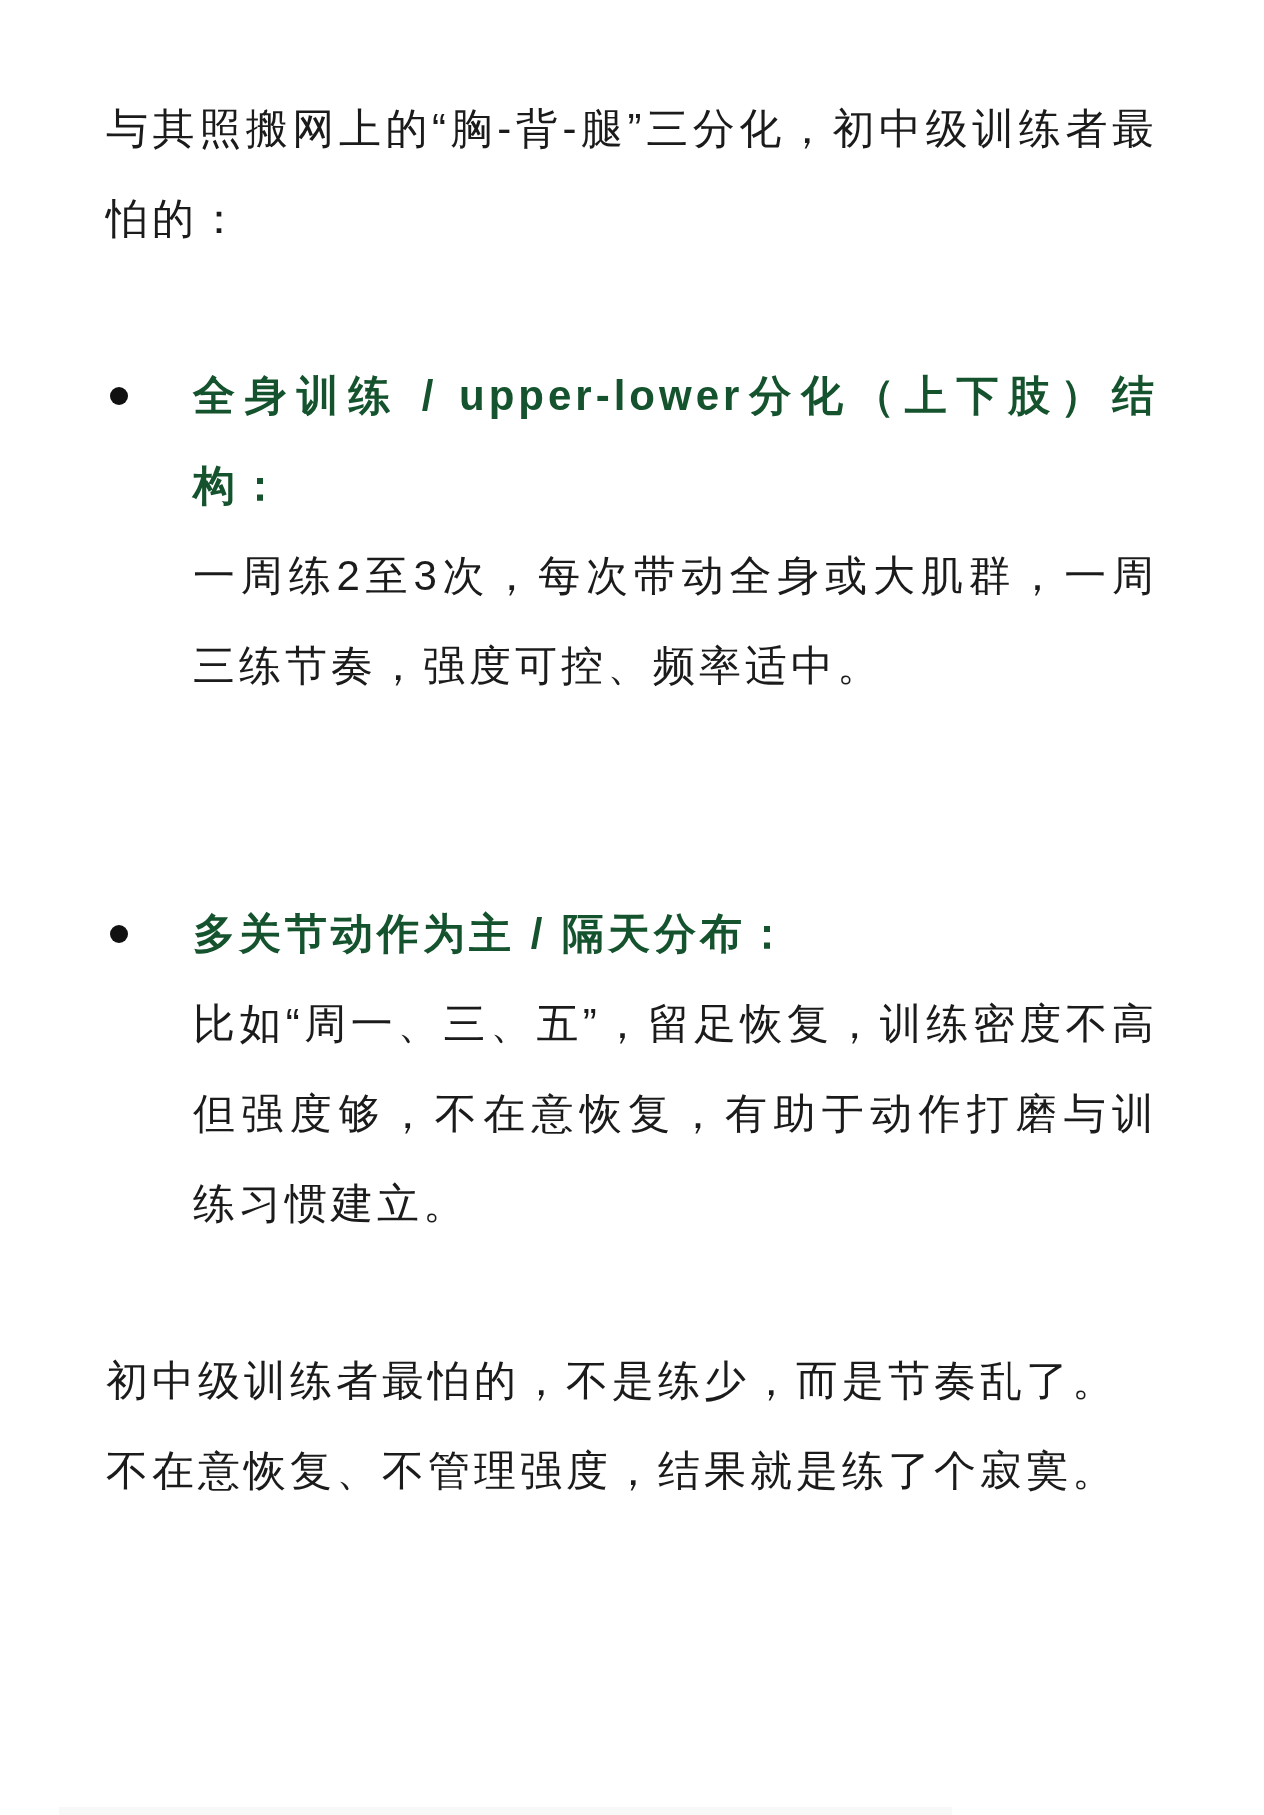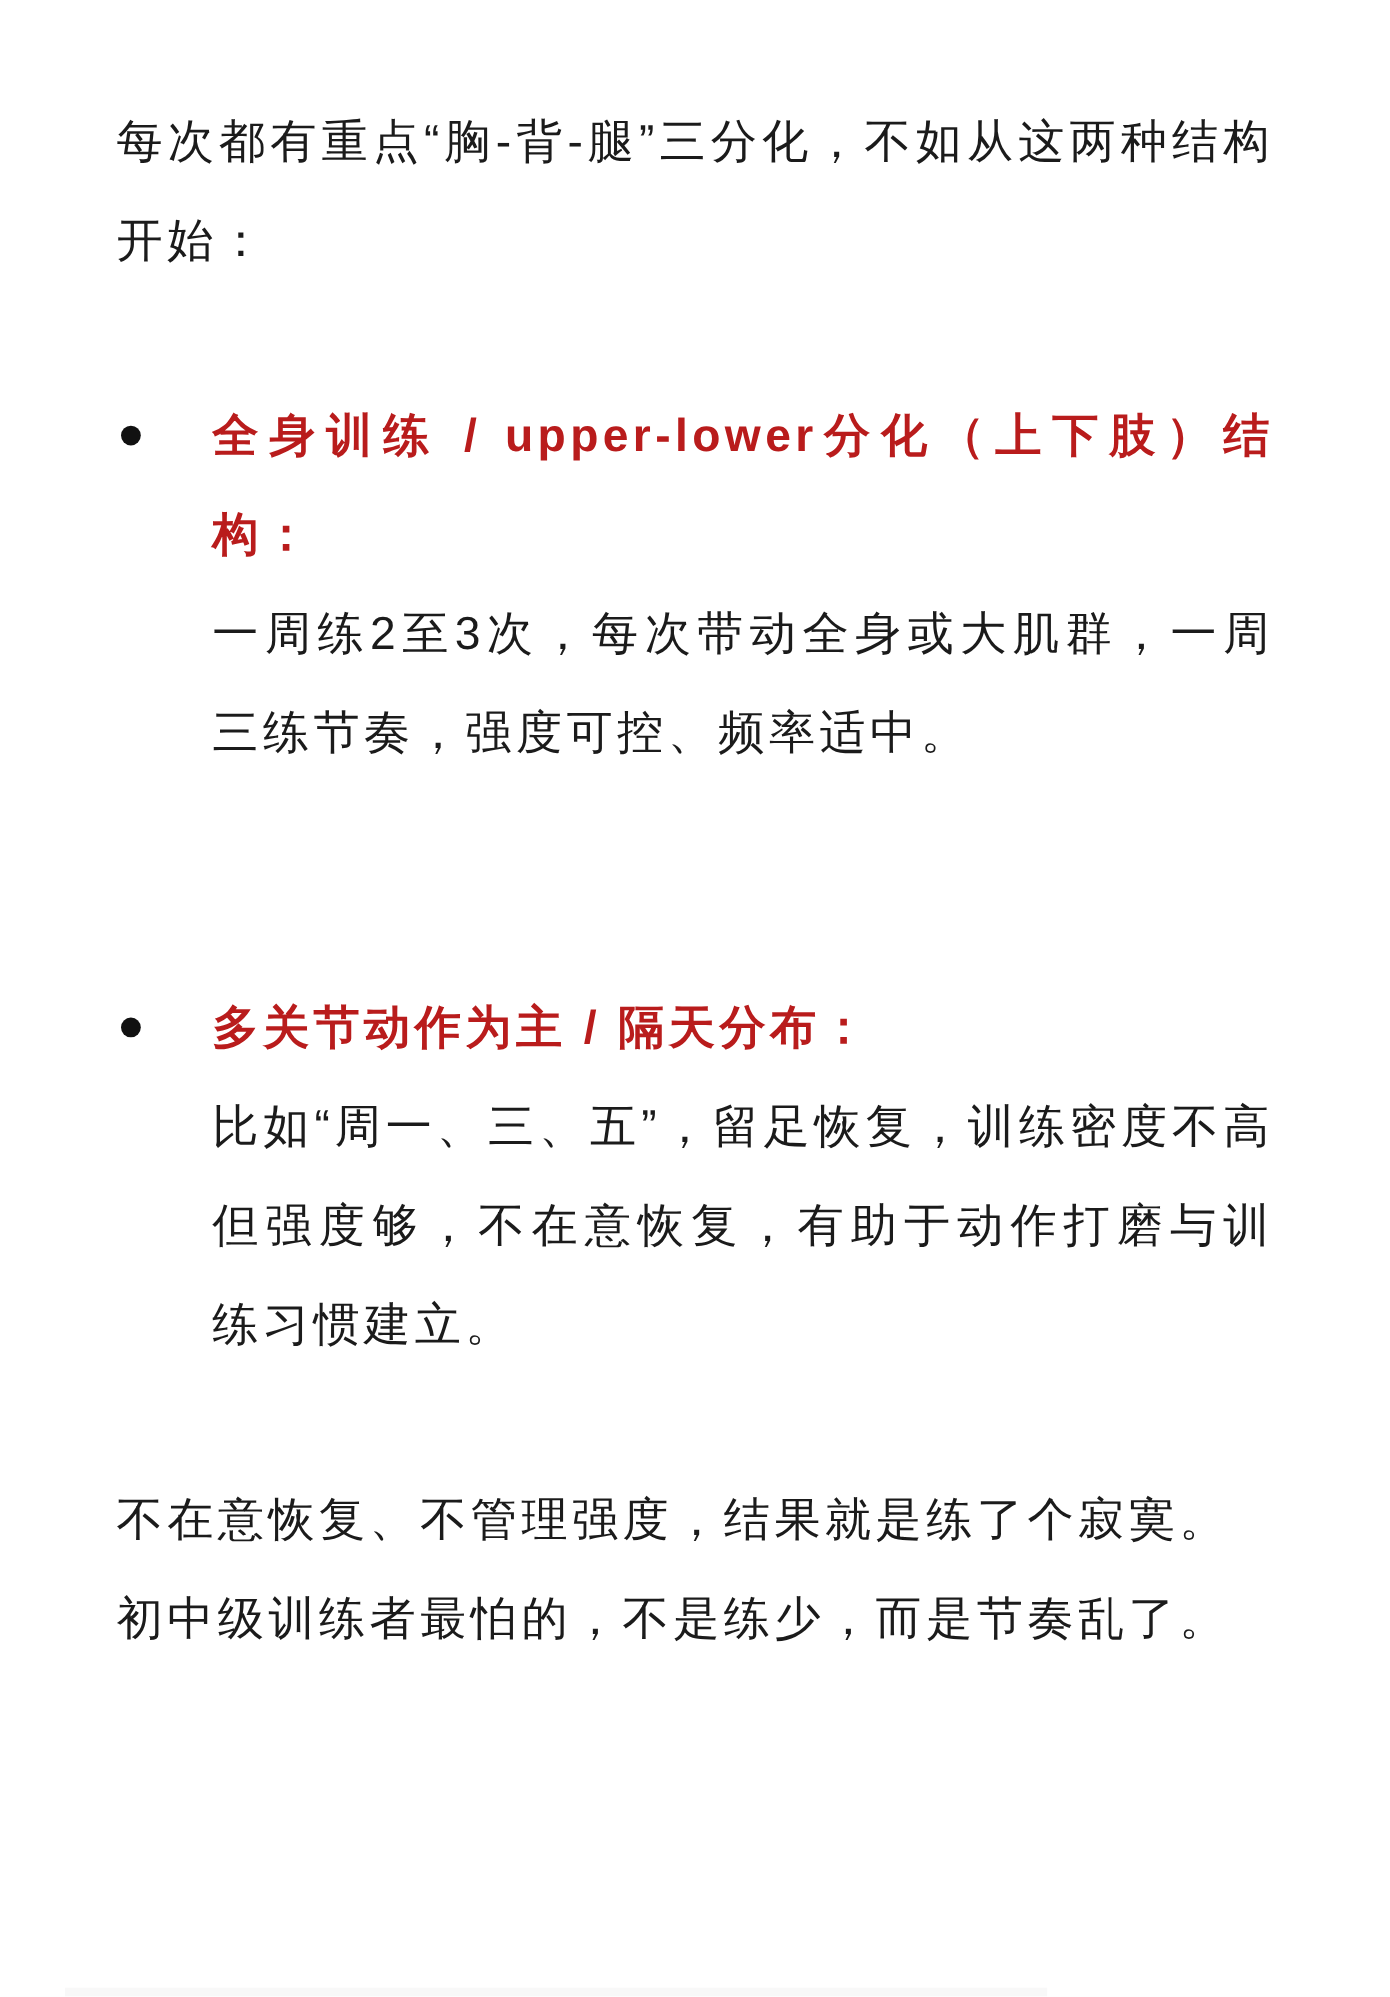--- a/index.html
+++ b/index.html
@@ -46,21 +46,21 @@
     width: 18px;
     height: 18px;
     border-radius: 50%;
     background: #111111;
   }
   .bullet-heading {
     margin: 0;
     font-size: 42px;
     line-height: 90px;
     font-weight: 700;
-    color: #b91c1c;
+    color: #14532d;
   }
   .bullet-body {
     margin: 0;
   }
   .closing {
     margin: 0;
   }
   .partial-strip {
     position: absolute;
     left: 59px;
@@ -68,37 +68,37 @@
     width: 893px;
     height: 8px;
     background: #f8f8f8;
   }
 </style>
 </head>
 <body>
 
 <article class="article">
 
-  <p class="intro">每次都有重点“胸-背-腿”三分化，不如从这两种结构开始：</p>
+  <p class="intro">与其照搬网上的“胸-背-腿”三分化，初中级训练者最怕的：</p>
 
   <ul class="bullet-list">
 
     <li class="bullet-item">
       <span class="bullet-dot"></span>
       <h3 class="bullet-heading">全身训练 / upper-lower分化（上下肢）结构：</h3>
       <p class="bullet-body">一周练2至3次，每次带动全身或大肌群，一周三练节奏，强度可控、频率适中。</p>
     </li>
 
     <li class="bullet-item">
       <span class="bullet-dot"></span>
       <h3 class="bullet-heading">多关节动作为主 / 隔天分布：</h3>
       <p class="bullet-body">比如“周一、三、五”，留足恢复，训练密度不高但强度够，不在意恢复，有助于动作打磨与训练习惯建立。</p>
     </li>
 
   </ul>
 
+  <p class="closing">初中级训练者最怕的，不是练少，而是节奏乱了。</p>
+
   <p class="closing">不在意恢复、不管理强度，结果就是练了个寂寞。</p>
-
-  <p class="closing">初中级训练者最怕的，不是练少，而是节奏乱了。</p>
 
 </article>
 
 <div class="partial-strip"></div>
 
 </body></html>

